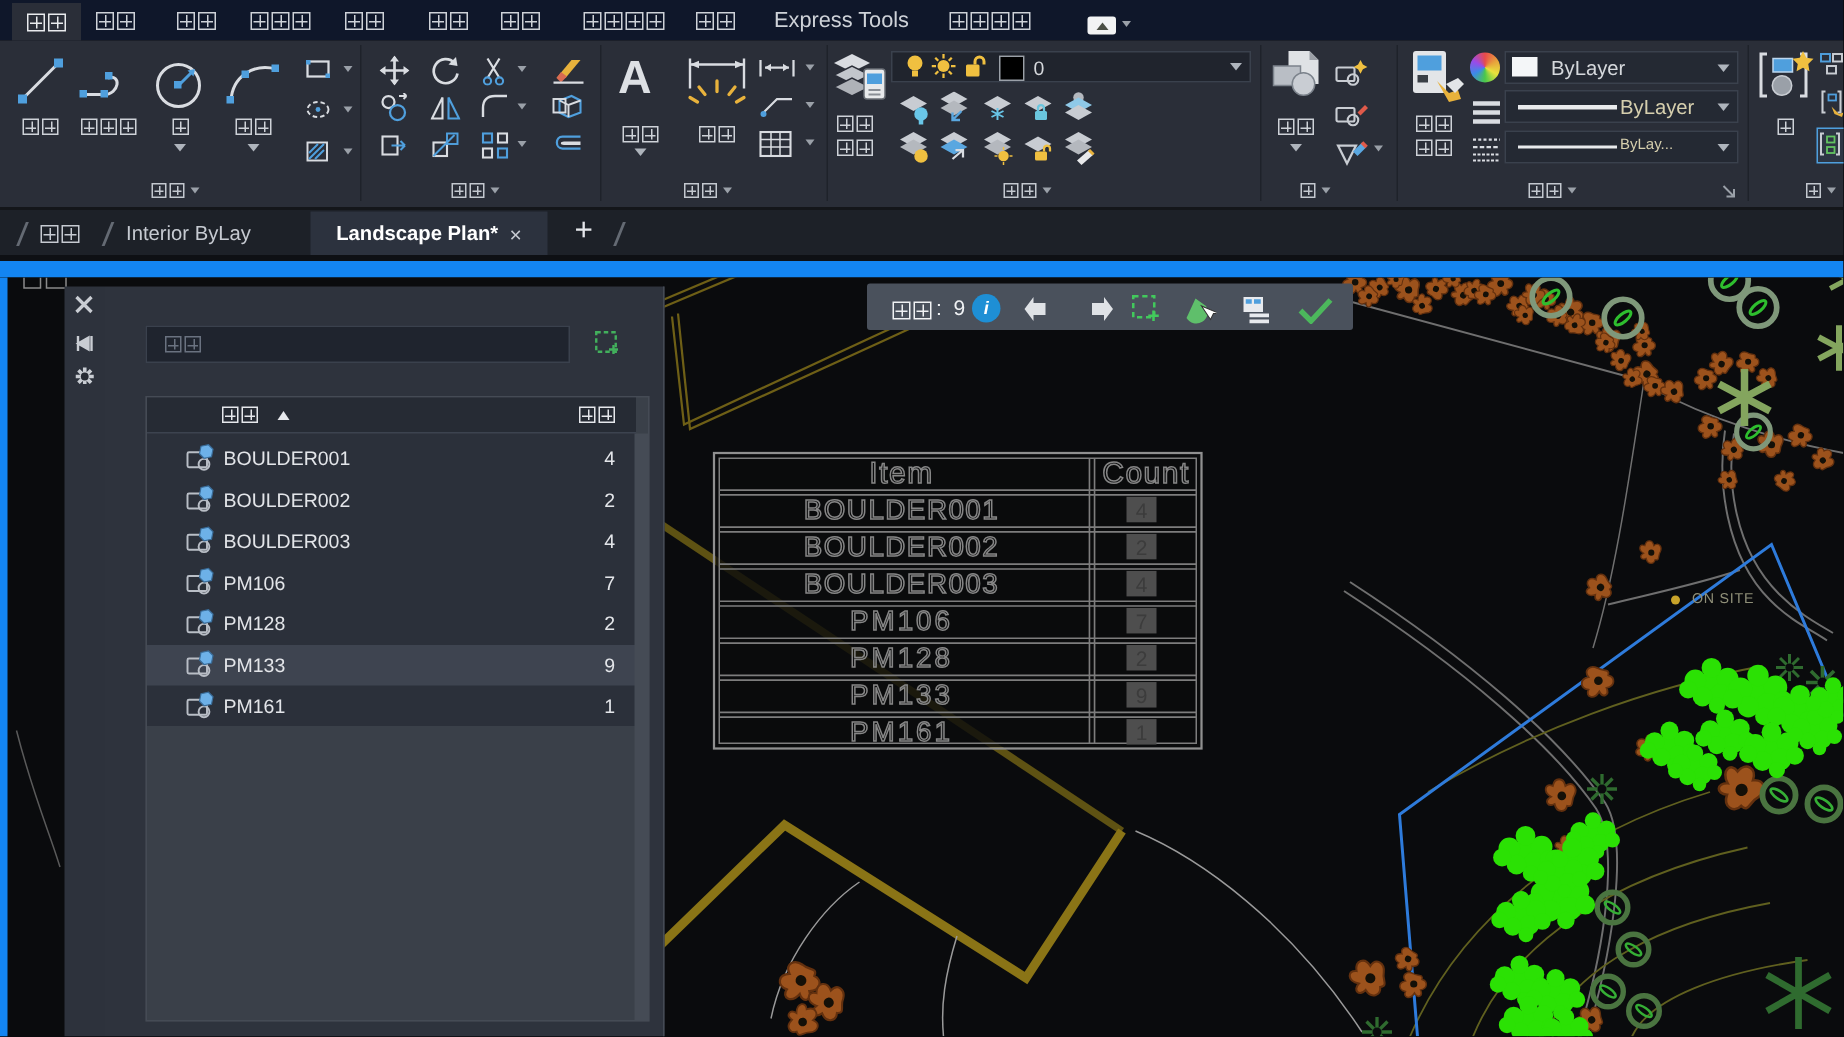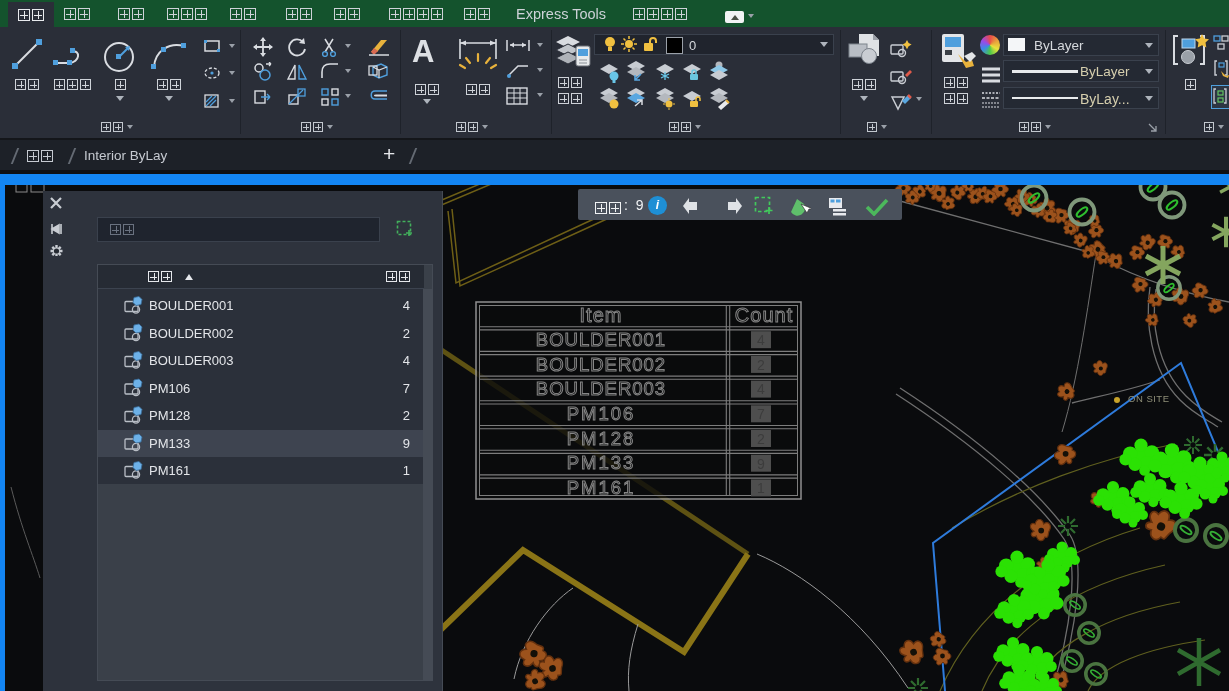--- a/index.html
+++ b/index.html
@@ -7,21 +7,21 @@
 
 .h{display:inline-block;position:relative;border:1px solid currentColor;box-sizing:border-box;vertical-align:middle;margin:0 1px;}
 .h::before{content:"";position:absolute;left:1px;right:1px;top:50%;border-top:1px solid currentColor;}
 .h::after{content:"";position:absolute;top:1px;bottom:1px;left:50%;border-left:1px solid currentColor;}
 .h13{width:12px;height:12px;}
 .h12{width:11px;height:11px;}
 .h11{width:10px;height:10px;}
 .cap{width:0;height:0;border-left:4px solid transparent;border-right:4px solid transparent;border-top:5px solid #aeb4bc;display:inline-block;vertical-align:middle;}
 .capS{width:0;height:0;border-left:3px solid transparent;border-right:3px solid transparent;border-top:4px solid #9aa0a8;display:inline-block;vertical-align:middle;}
 
-#menubar{left:0;top:0;width:1229px;height:27px;background:#14532d;}
+#menubar{left:0;top:0;width:1229px;height:27px;background:#0f172a;}
 .mtab{position:absolute;top:4px;height:19px;color:#ced2d8;font-size:13.5px;display:flex;align-items:center;}
 #ribbon{left:0;top:27px;width:1229px;height:113px;background:#2a2e38;border-bottom:2px solid #14161a;box-sizing:border-box;}
 .sep{position:absolute;top:3px;height:104px;width:1px;background:#1e222a;}
 .plabel{position:absolute;top:92px;height:16px;color:#c3c8cf;font-size:12px;display:flex;align-items:center;}
 .btext{position:absolute;color:#ced2d8;font-size:12px;text-align:center;}
 
 #filetabs{left:0;top:140px;width:1229px;height:34px;background:#0e1014;}
 .slash{position:absolute;top:8px;width:2px;height:16px;background:#646a73;transform:skewX(-22deg);}
 .ftab{position:absolute;top:1px;height:29px;display:flex;align-items:center;color:#c6cad1;font-size:13.5px;}
 #bluebar{left:0;top:174px;width:1229px;height:11px;background:#1385f2;}
@@ -370,21 +370,21 @@
       <span style="position:absolute;left:30px;top:3px;font-size:13.5px;color:#d5d8dc;">ByLayer</span>
       <span class="cap" style="position:absolute;right:5px;top:8px;"></span>
     </div>
 <div class="ab" style="left:1003px;top:33px;width:156px;height:22px;background:#242933;border:1px solid #3a414d;box-sizing:border-box;">
       <div style="position:absolute;left:8px;top:9px;width:66px;height:3px;background:#e8eaec;"></div>
       <span style="position:absolute;left:76px;top:3px;font-size:13.5px;color:#d6cfae;">ByLayer</span>
       <span class="cap" style="position:absolute;right:5px;top:8px;"></span>
     </div>
 <div class="ab" style="left:1003px;top:60px;width:156px;height:22px;background:#242933;border:1px solid #3a414d;box-sizing:border-box;">
       <div style="position:absolute;left:8px;top:9px;width:66px;height:2px;background:#e8eaec;"></div>
-      <span style="position:absolute;left:76px;top:3px;font-size:14px;color:#d6cfae;">ByLay...</span>
+      <span style="position:absolute;left:76px;top:3px;font-size:10px;color:#d6cfae;">ByLay...</span>
       <span class="cap" style="position:absolute;right:5px;top:8px;"></span>
     </div>
 <div class="plabel" style="left:1018px;"><span class="h h11"></span><span class="h h11"></span>&nbsp;<span class="capS"></span></div>
 <svg class="ab" style="left:1148px;top:96px" width="10" height="10">
       <path d="M1,1 L8,8 M8,3 V8 H3" stroke="#9aa0a8" stroke-width="1.3" fill="none"></path>
     </svg>
 
 <svg class="ab" style="left:1170px;top:5px" width="42" height="38">
       <path d="M8,4 H4 V32 H8 M30,4 h4 V32 h-4" fill="none" stroke="#d9dce1" stroke-width="2"></path>
       <rect x="12" y="7" width="13" height="9" fill="#4f9fdd" stroke="#bdd7ee" stroke-width="1"></rect>
@@ -411,20 +411,21 @@
 </div>
 <div class="ab" id="filetabs">
     <div style="position:absolute;left:0;top:0;width:1229px;height:30px;background:#1d2128;"></div>
 <div class="slash" style="left:14px"></div>
 <div class="ftab" style="left:26px">
       <span class="h h13"></span>
       <span class="h h13"></span>
     </div>
 <div class="slash" style="left:71px"></div>
 <div class="ftab" style="left:84px">Interior ByLay</div>
+<div class="ftab" style="left:207px;width:158px;background:#2c323e;color:#fff;font-weight:bold;justify-content:center;">Landscape Plan*&nbsp;&nbsp;<span style="font-weight:normal;color:#c6cad1;font-size:14px;">×</span></div>
 <div style="position:absolute;left:383px;top:7px;width:15px;height:15px;color:#e4e6ea;font-size:21px;line-height:14px;">+</div>
 <div class="slash" style="left:412px"></div>
 </div>
 <div class="ab" id="bluebar"></div>
 <div class="ab" id="canvas">
 <svg id="draw" width="1229" height="506" viewBox="0 185 1229 506" style="position:absolute;left:0;top:0">
 <defs>
 <g id="cl" fill="#2be104">
           <circle cx="0" cy="0" r="7"></circle>
           <circle cx="9" cy="-3" r="6"></circle>

